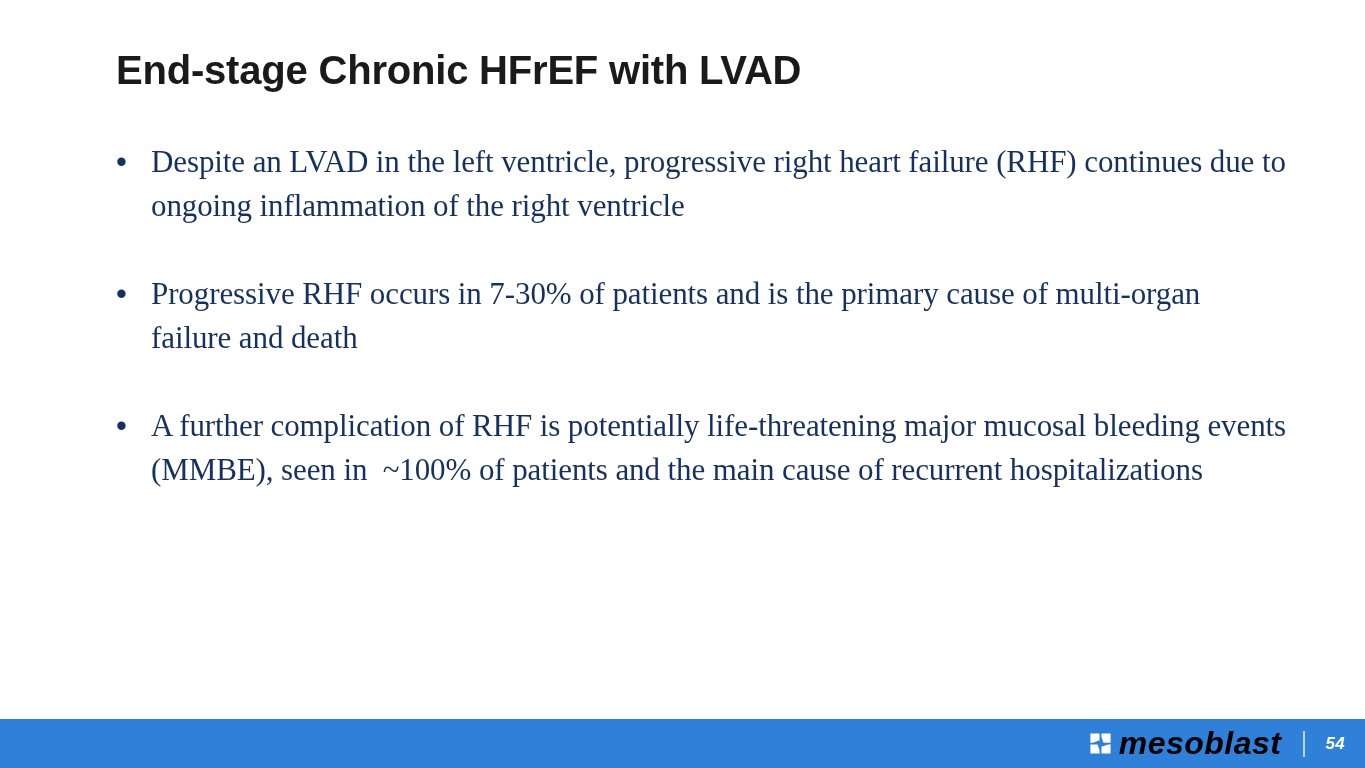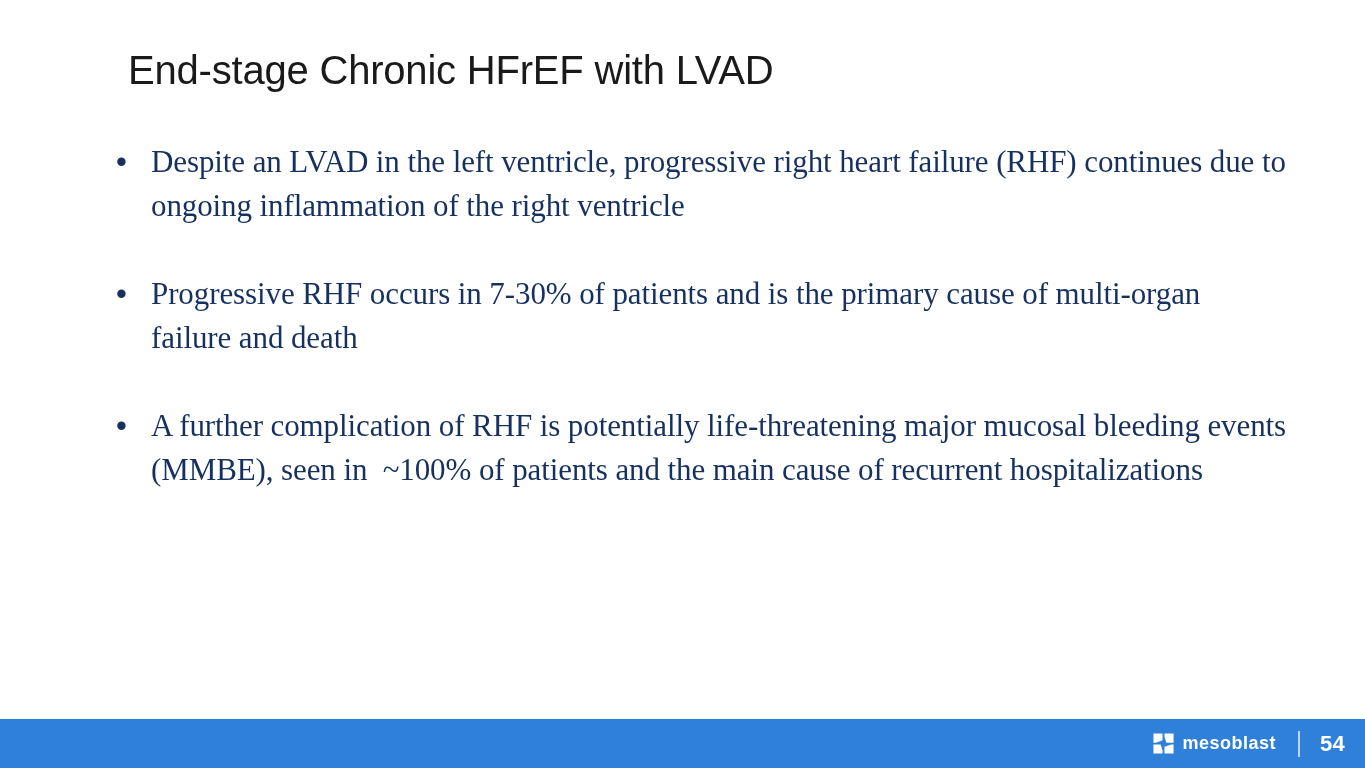--- a/index.html
+++ b/index.html
@@ -18,25 +18,25 @@
     position: relative;
     width: 1365px;
     height: 768px;
     background: #ffffff;
     box-sizing: border-box;
   }
 
   
   .slide-title {
     position: absolute;
-    left: 128px;
+    left: 116px;
     top: 44px;
     font-size: 40px;
     line-height: 52px;
-    font-weight: 400;
+    font-weight: 700;
     color: #1a1a1a;
     letter-spacing: -0.2px;
     white-space: nowrap;
   }
 
   
   .bullet-list {
     position: absolute;
     left: 108px;
     top: 140px;
@@ -103,41 +103,43 @@
   }
 
   .brand-mark {
     position: relative;
     width: 23px;
     height: 23px;
     flex: 0 0 auto;
   }
 
   .brand-wordmark {
-    color: #ffffff;
-    font-size: 18px;
+    color: #000000;
+    font-size: 32px;
     font-weight: 700;
     letter-spacing: 0.5px;
     line-height: 25px;
+    font-style: italic;
   }
 
   .footer-divider {
     width: 2px;
     height: 26px;
     background: #b9d6f2;
     margin: 0 20px 0 22px;
     flex: 0 0 auto;
   }
 
   .page-number {
     color: #ffffff;
-    font-size: 22px;
+    font-size: 17px;
     font-weight: 700;
     line-height: 17px;
     letter-spacing: 0.3px;
+    font-style: italic;
   }
 </style>
 </head>
 <body>
 
 <div class="slide">
 
   <div class="slide-title">End-stage Chronic HFrEF with LVAD</div>
 
   <div class="bullet-list">

